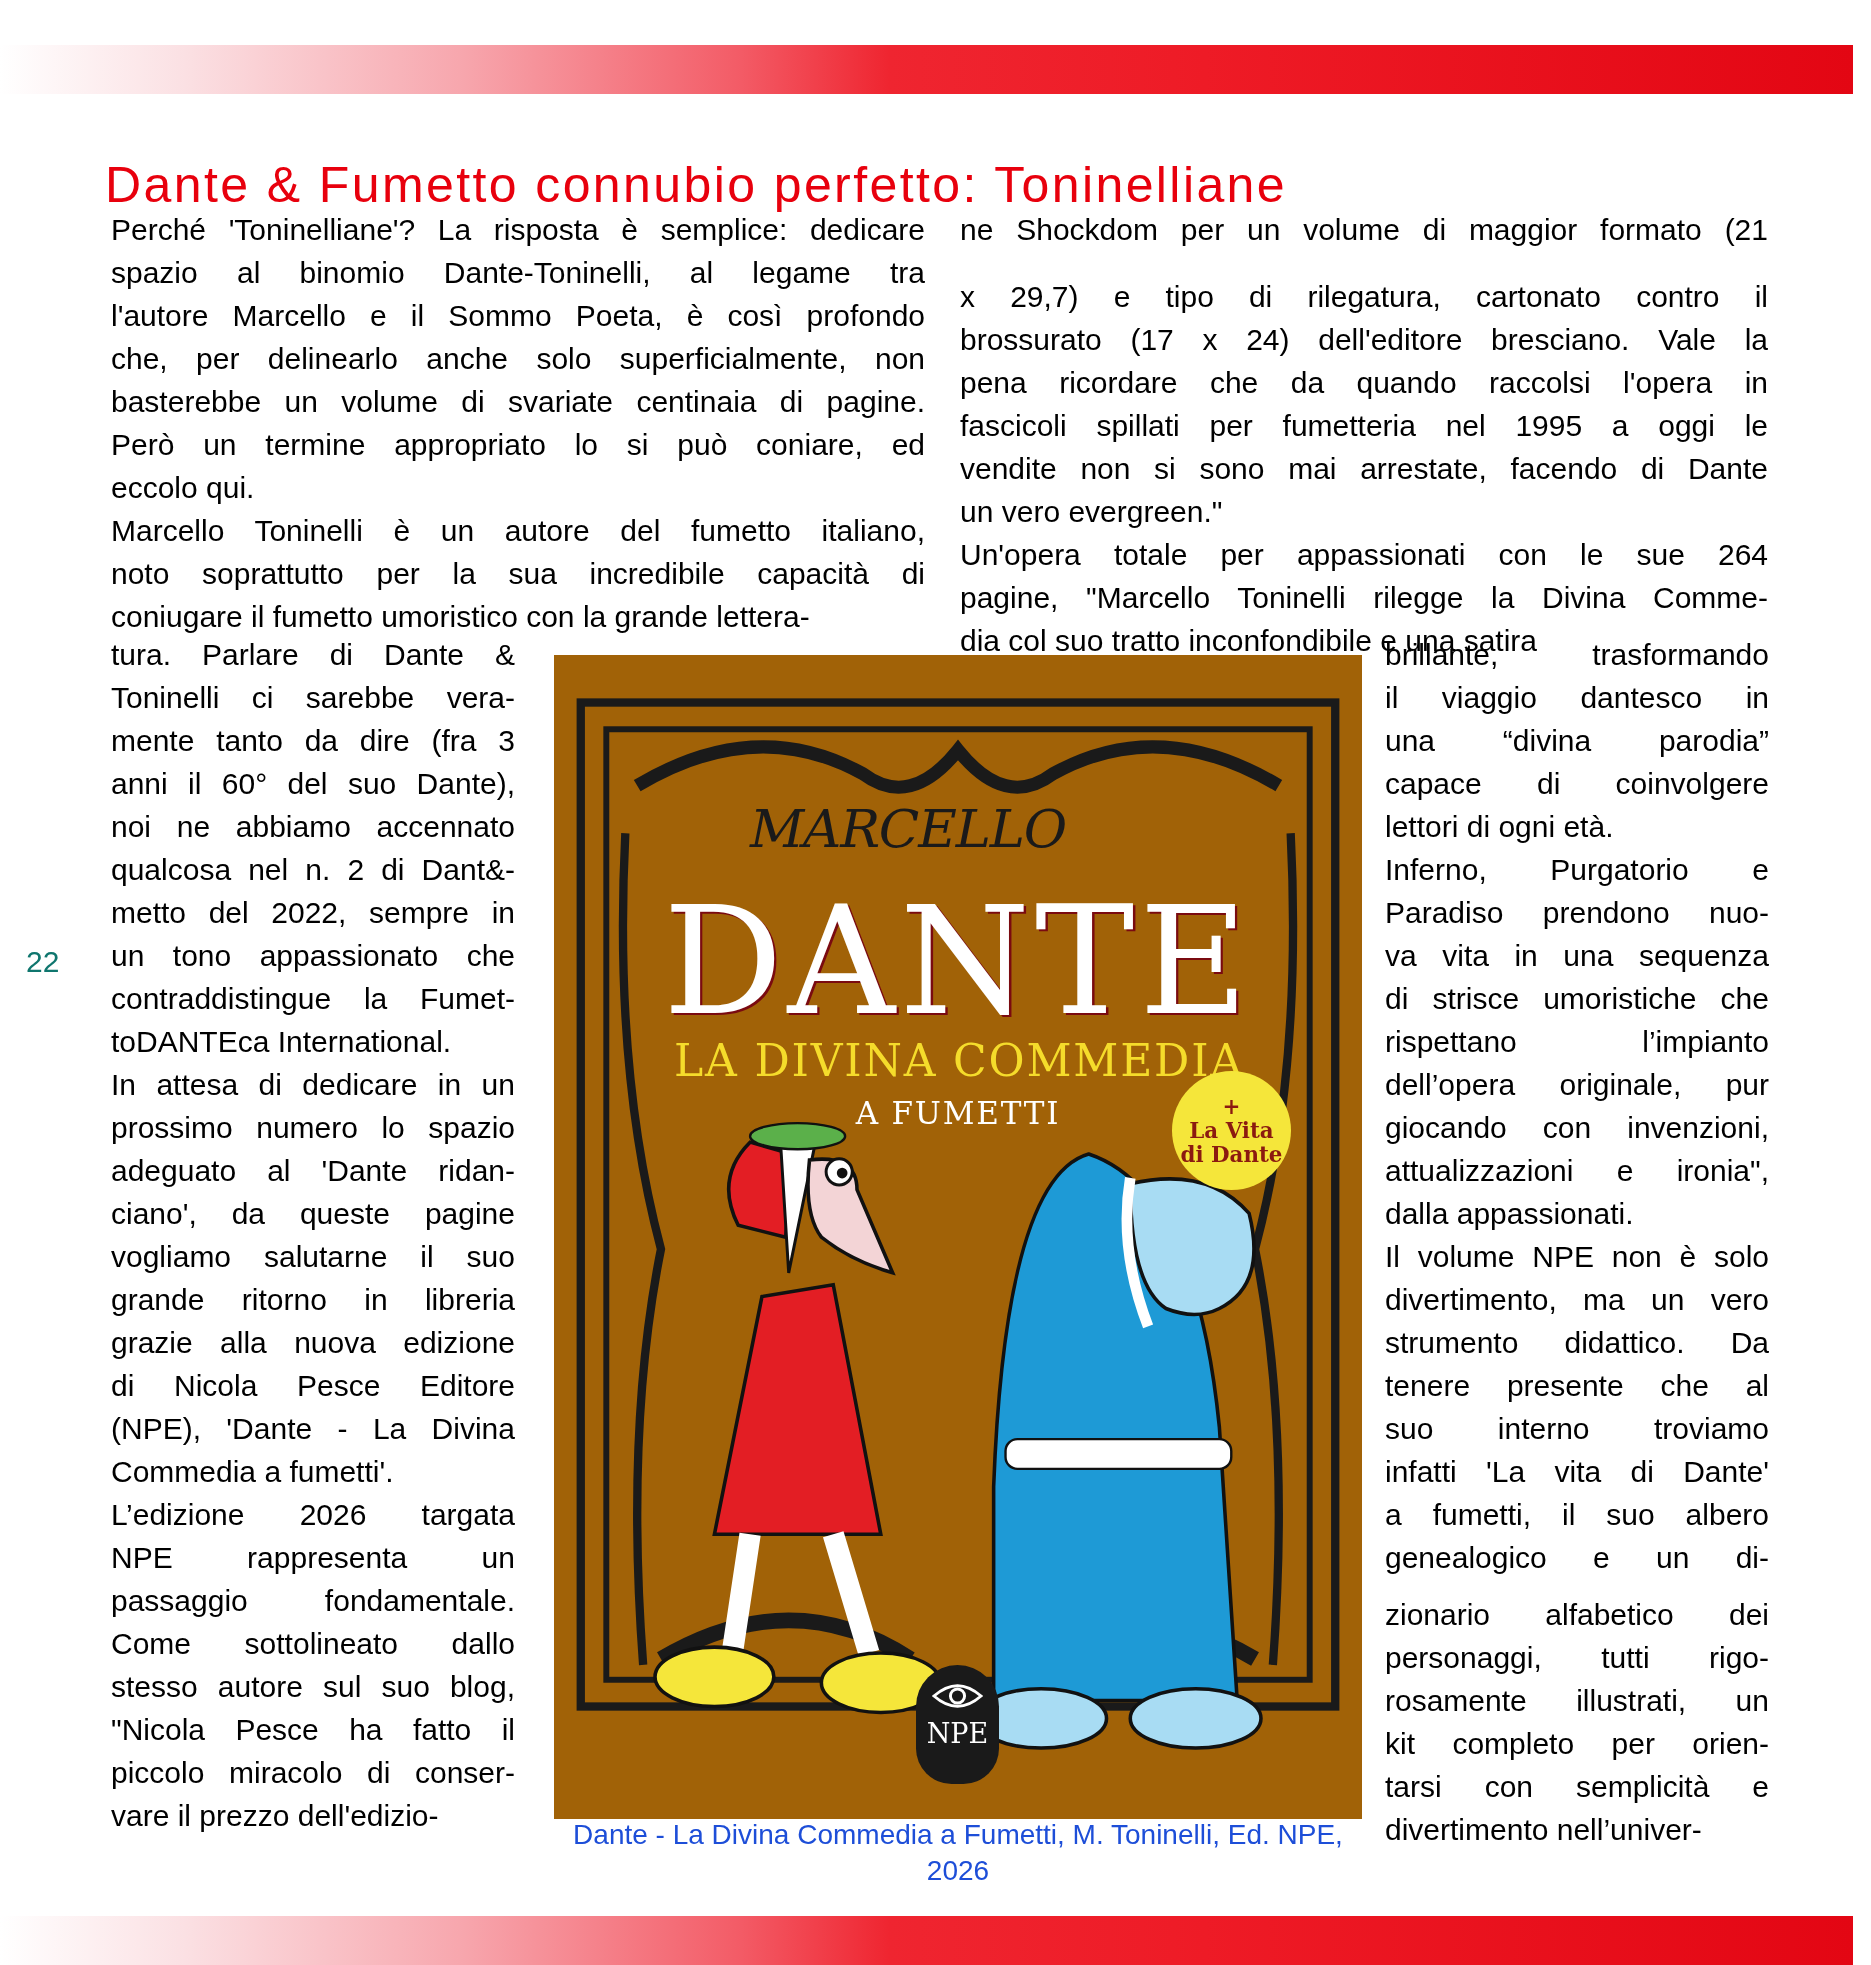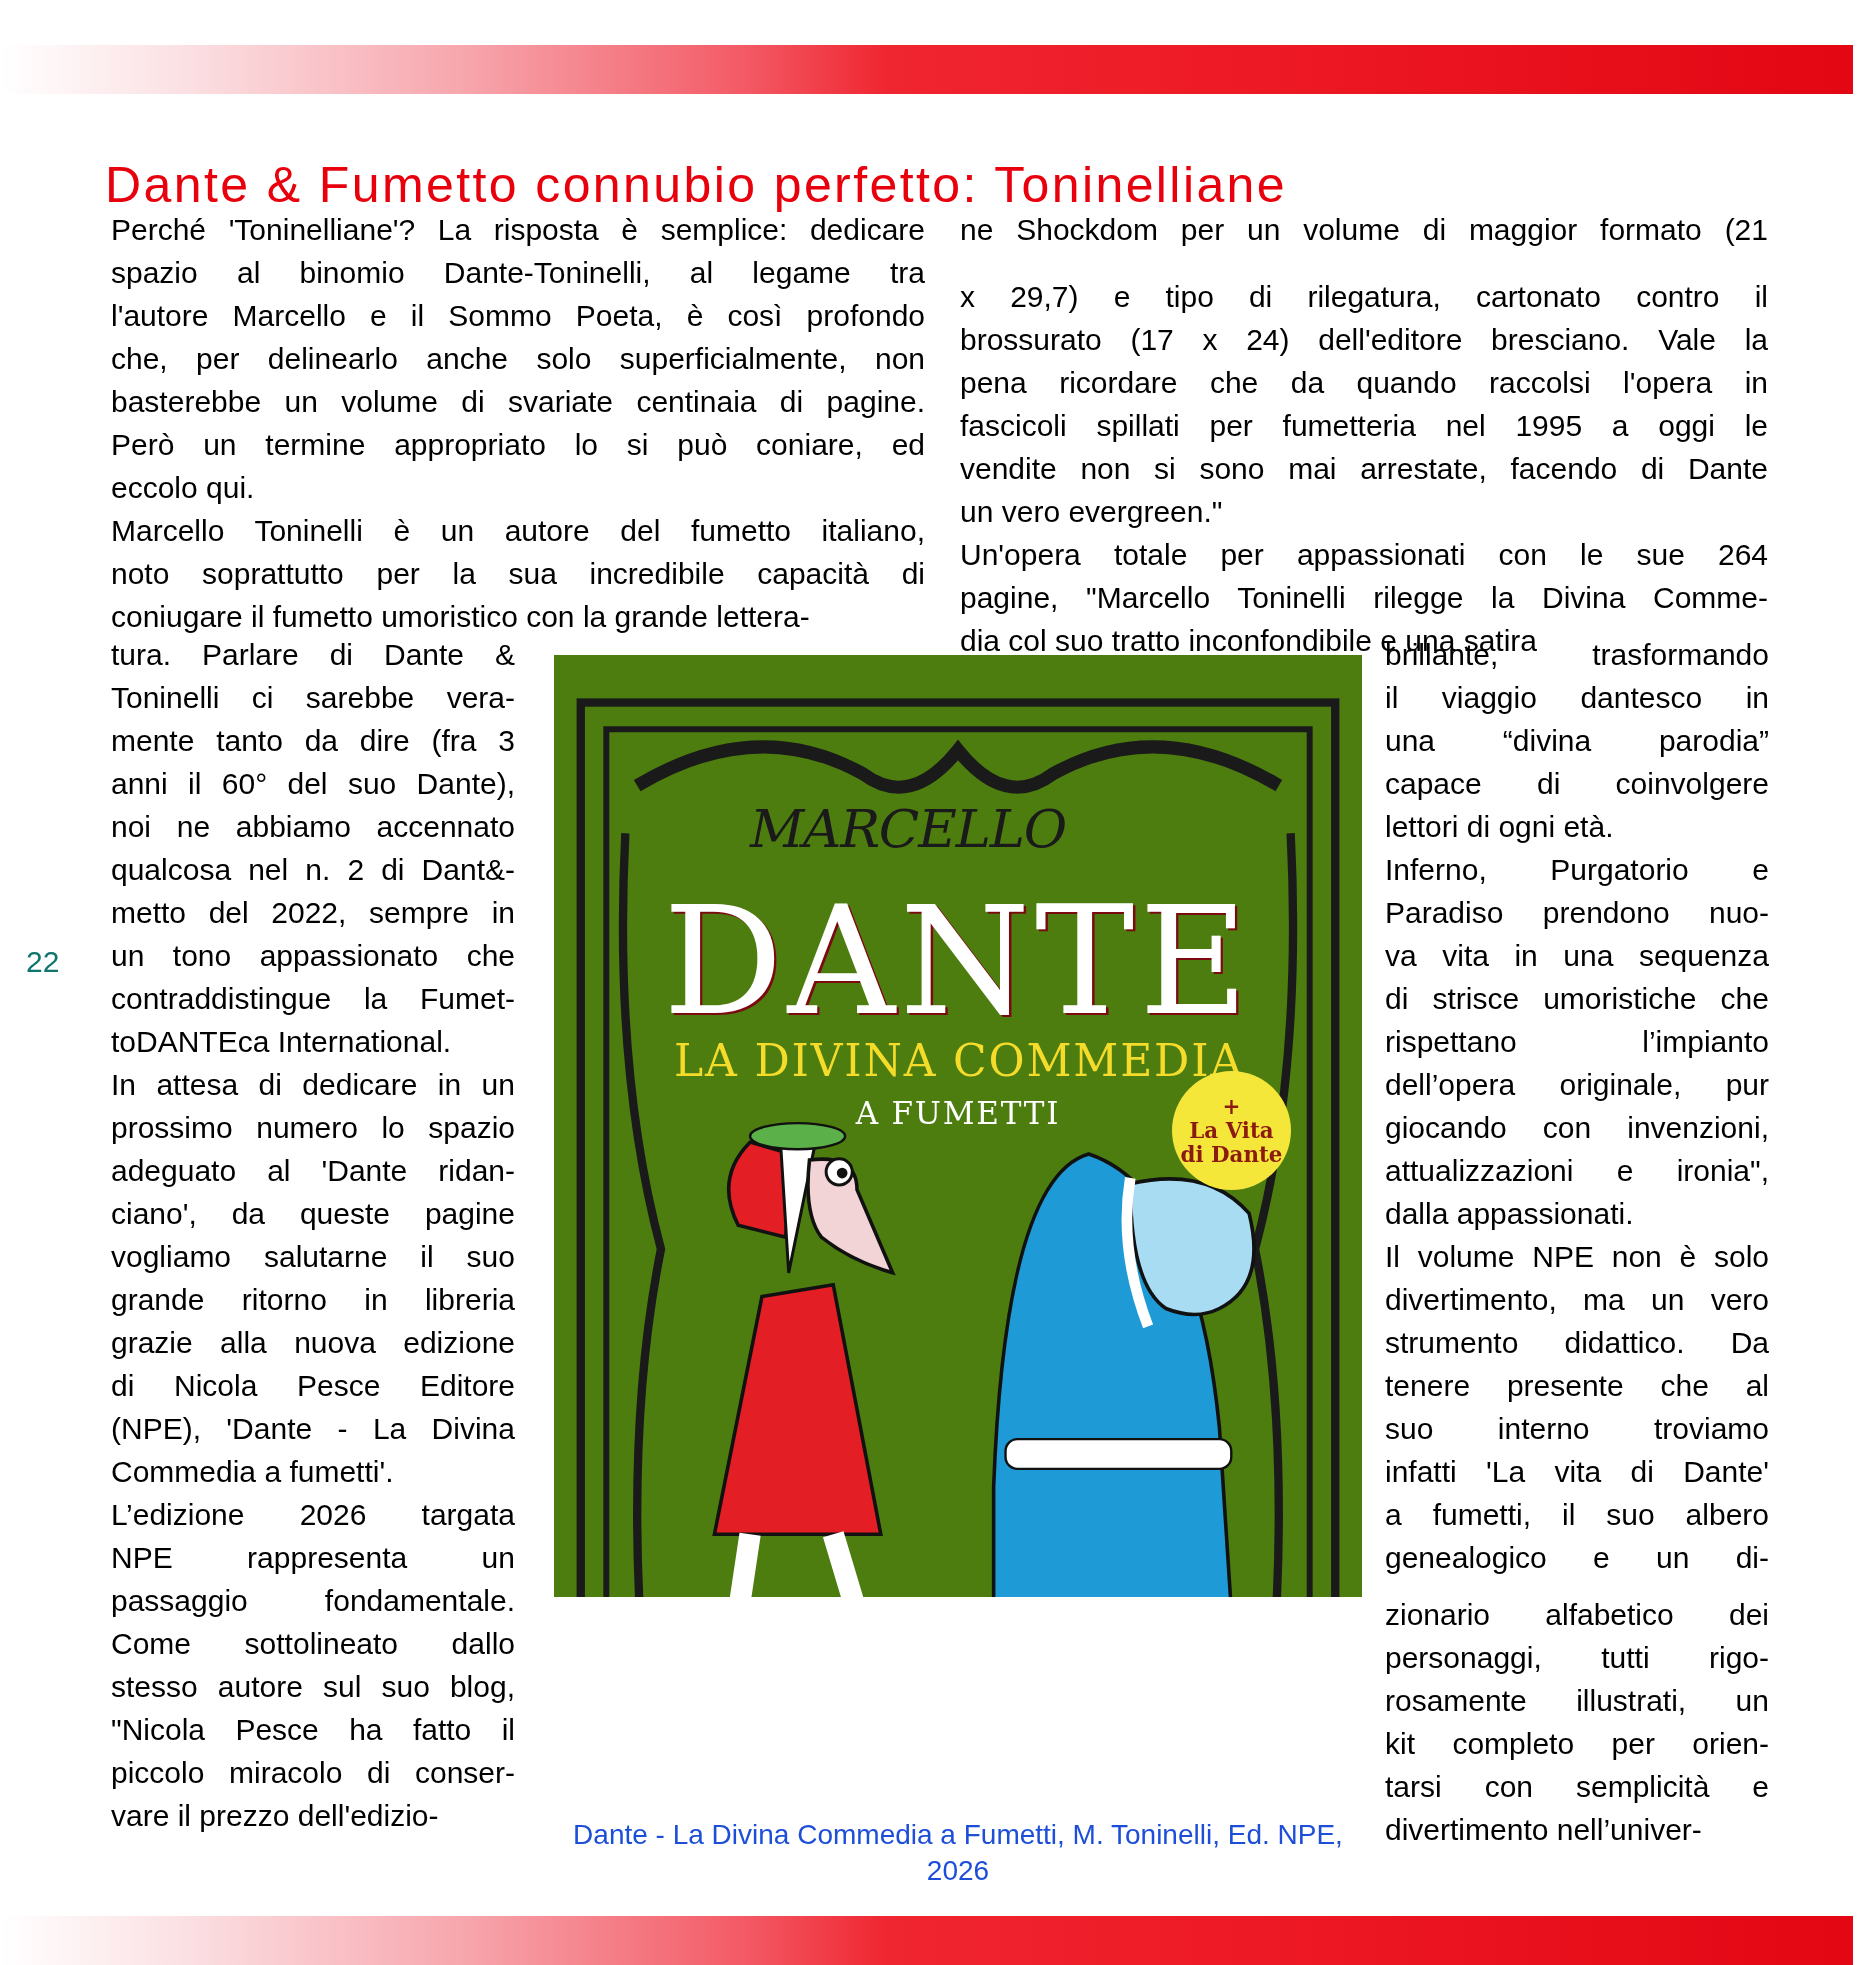--- a/index.html
+++ b/index.html
@@ -12,21 +12,21 @@
   .title { position: absolute; left: 105px; top: 122px; font-size: 50px; letter-spacing: 2.4px;
            color: #e8000d; white-space: nowrap; font-weight: normal; }
   .page-num { position: absolute; left: 26px; top: 945px; font-size: 30px; color: #0f766e; }
   .col { position: absolute; font-size: 30px; line-height: 43px; }
   .col .ln { display: block; height: 43px; text-align: justify; text-align-last: justify; white-space: nowrap; overflow: visible; }
   .col .ln.last { text-align-last: left; }
   #col-left-wide { left: 111px; top: 208px; width: 814px; }
   #col-right-wide { left: 960px; top: 208px; width: 808px; }
   #col-left-narrow { left: 111px; top: 633px; width: 404px; }
   #col-right-narrow { left: 1385px; top: 633px; width: 384px; }
-  .cover { position: absolute; left: 554px; top: 655px; width: 808px; height: 942px; background: #4d7c0f; overflow: hidden; }
+  .cover { position: absolute; left: 554px; top: 655px; width: 808px; height: 1164px; background: #a16207; overflow: hidden; }
   .caption { position: absolute; left: 554px; width: 808px; top: 1817px; height: 36px; line-height: 36px;
              text-align: center; font-size: 28px; color: #1d4ed8; }
   .cover-text-dante { position: absolute; left: 0; width: 100%; text-align: center; top: 220px;
              font-family: "DejaVu Serif", serif; font-size: 149px; color: #fff; letter-spacing: 4.8px;
              text-shadow: 2.4px 2.4px 0 #7a0a10; }
   .cover-sub1 { position: absolute; left: 1px; width: 100%; text-align: center; top: 380px;
              font-family: "DejaVu Serif", serif; font-size: 44px; color: #f5dc2b; letter-spacing: 1.8px; }
   .cover-sub2 { position: absolute; left: 0; width: 100%; text-align: center; top: 440px;
              font-family: "DejaVu Serif", serif; font-size: 31px; color: #fff; letter-spacing: 1.8px; }
   .cover-author { position: absolute; left: 196px; top: 143px; font-family: "DejaVu Serif", serif;

